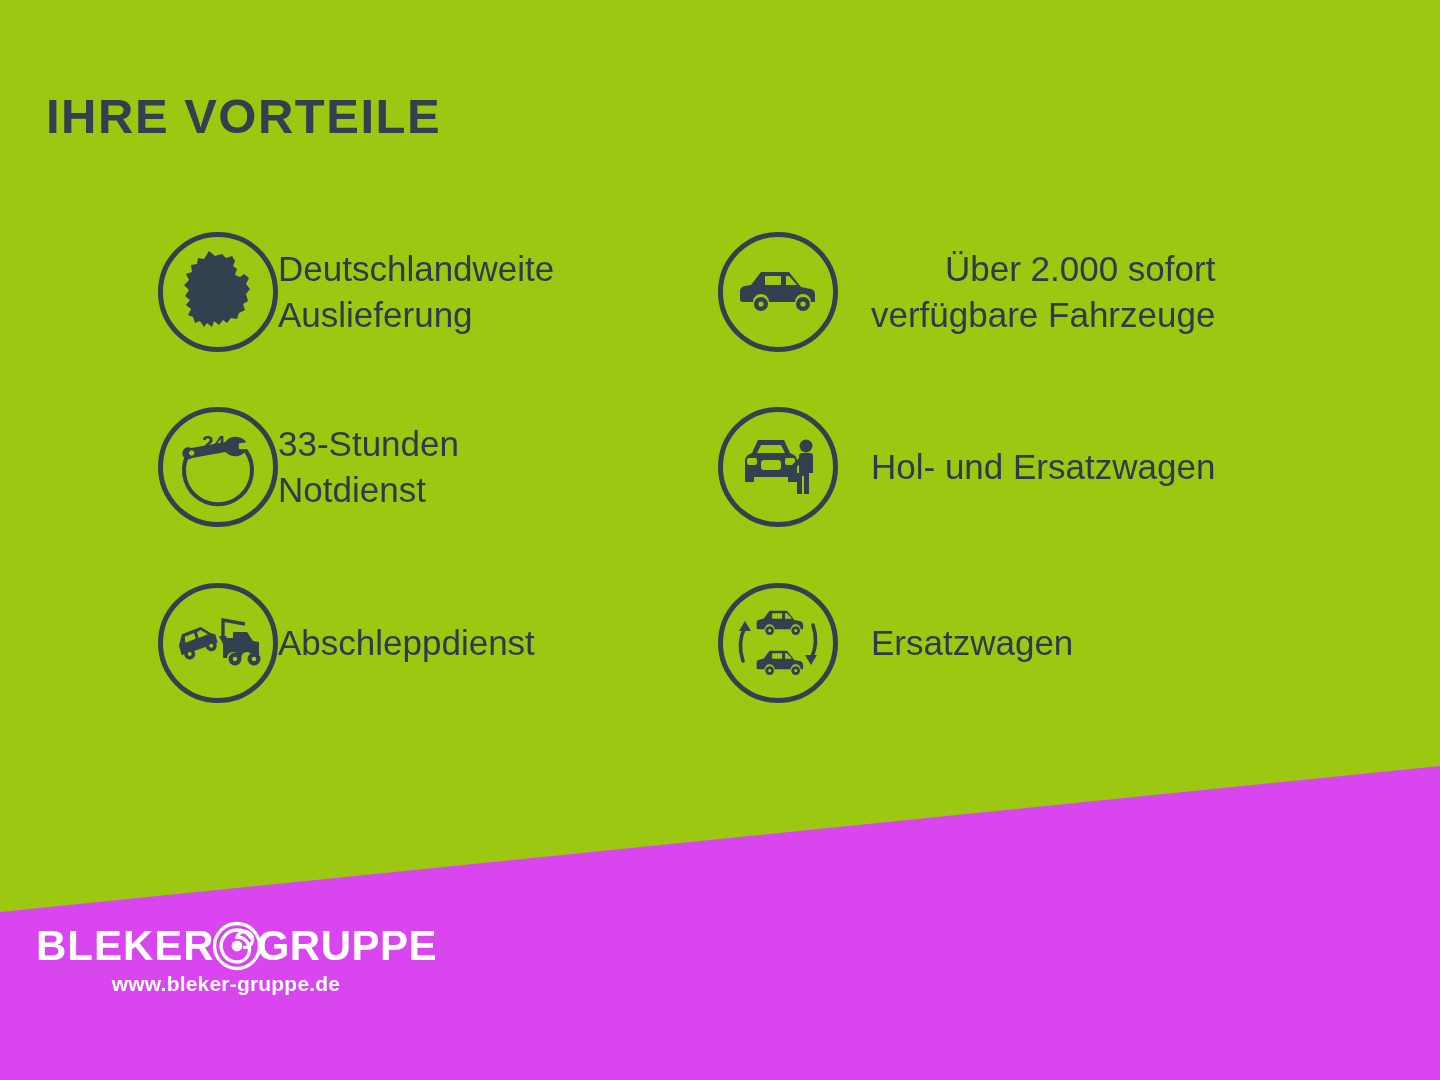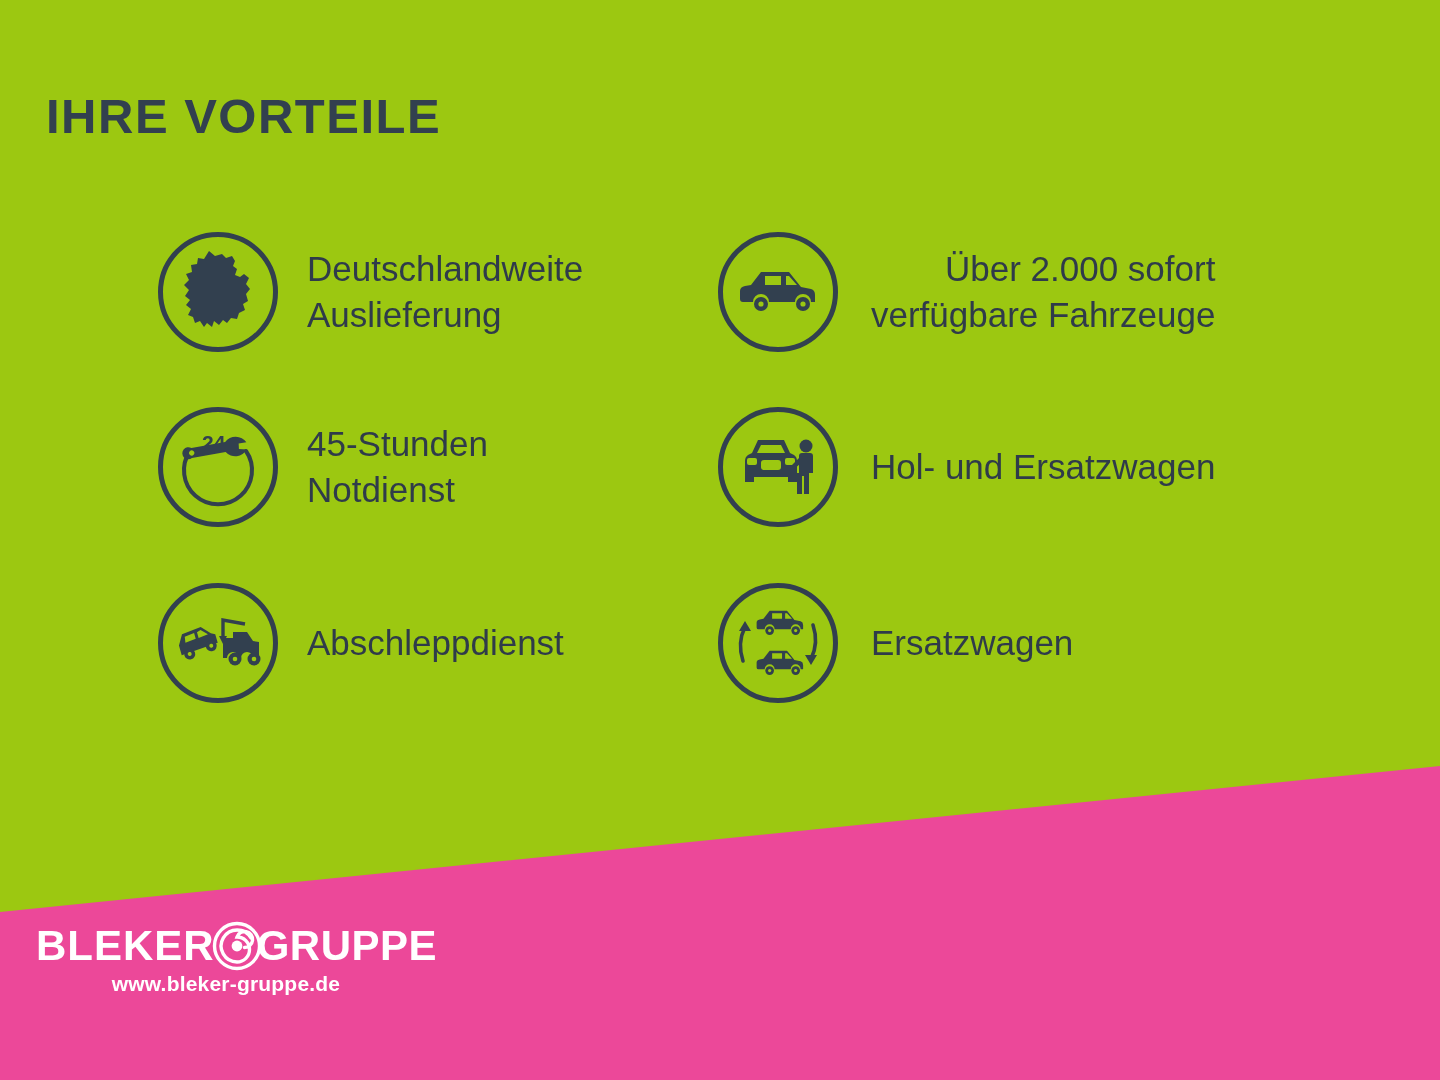--- a/index.html
+++ b/index.html
@@ -9,21 +9,21 @@
   }
   body {
     font-family: "Liberation Sans", sans-serif;
   }
 
   #slide {
     position: relative;
     width: 1440px;
     height: 1080px;
     overflow: hidden;
-    background: #ec4899;
+    background: #d946ef;
   }
 
   
   #green-panel {
     position: absolute;
     left: 0;
     top: 0;
     width: 1440px;
     height: 1080px;
     background: #9CC811;
@@ -61,21 +61,20 @@
     border-radius: 50%;
     box-sizing: border-box;
     display: flex;
     align-items: center;
     justify-content: center;
     flex: 0 0 auto;
   }
   .icon-circle svg { display: block; }
 
   .benefit-label {
-    margin-left: 29px;
     font-size: 35px;
     line-height: 1.32;
     color: #2F3B4A;
     white-space: pre-line;
     font-weight: 400;
   }
   .benefit-col-right .benefit-label { margin-left: 33px; text-align: right; }
 
   
   #logo-block {
@@ -153,21 +152,21 @@
     <div class="icon-circle">
       <svg width="84" height="84" viewBox="0 0 84 84" aria-hidden="true">
         <path d="M14 26 A34 34 0 1 0 70 26" fill="none" stroke="#32404F" stroke-width="4" stroke-linecap="round"></path>
         <text x="26" y="25" font-family="'Liberation Sans', sans-serif" font-size="21" font-weight="bold" fill="#32404F">24</text>
         <g transform="rotate(42 50 34)">
           <path fill="#32404F" d="M54 8 L49 14 L53 18 L59 13 A13 13 0 0 1 45 29 L24 56 A6 6 0 1 1 17 49 L38 22 A13 13 0 0 1 54 8 Z"></path>
           <circle cx="20.5" cy="52.5" r="2.6" fill="#9CC811"></circle>
         </g>
       </svg>
     </div>
-    <div class="benefit-label">45-Stunden
+    <div class="benefit-label">33-Stunden
 Notdienst</div>
   </div>
 
   <div class="benefit benefit-col-right benefit-row-2">
     <div class="icon-circle">
       <svg width="84" height="62" viewBox="0 0 84 62" aria-hidden="true">
 
         <path fill="#32404F" d="M16 17 L22 4 L48 4 L54 17 L58 19 Q61 21 61 25 L61 46 L52 46 L52 41 L18 41 L18 46 L9 46 L9 25 Q9 21 12 19 Z M25 9 L21 17 L49 17 L45 9 Z"></path>
         <rect x="11" y="22" width="10" height="7" rx="2" fill="#9CC811"></rect>
         <rect x="49" y="22" width="10" height="7" rx="2" fill="#9CC811"></rect>

